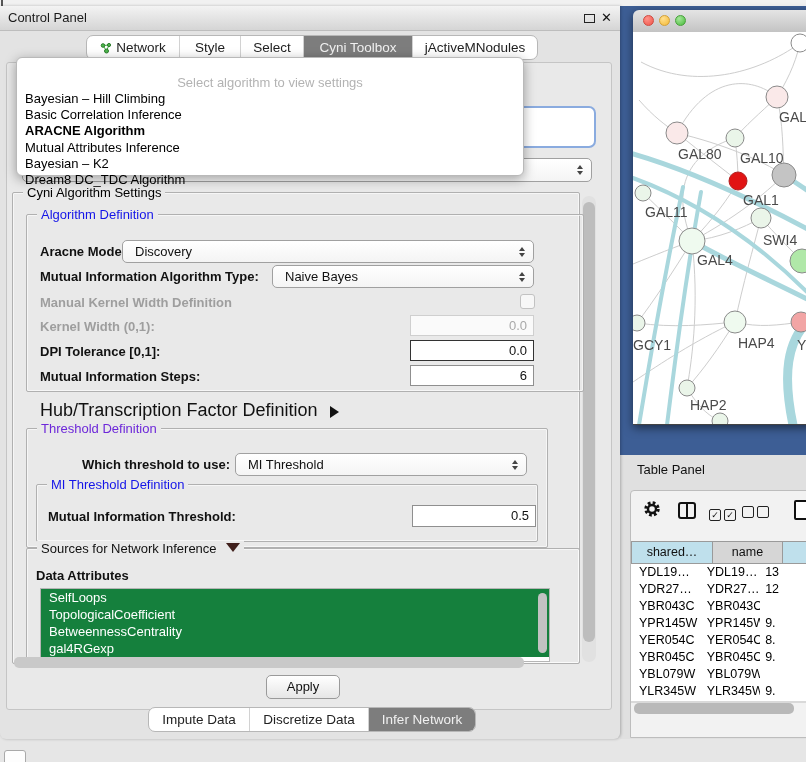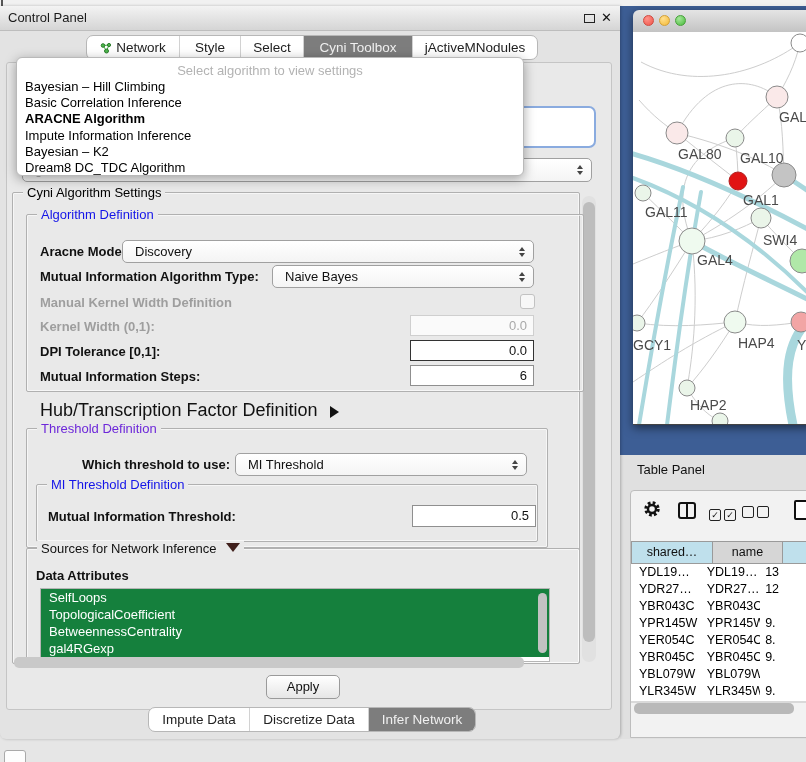--- a/index.html
+++ b/index.html
@@ -42,21 +42,21 @@
   .lblb.dis{color:#9e9e9e;}
   .lbl{font-size:18px;color:#111;white-space:nowrap;}
 
   .grp{border:1px solid #b0b0b0;border-radius:2px;box-shadow:inset 0 0 0 1px rgba(255,255,255,.6);}
   .legend{position:absolute;top:-8px;left:10px;background:#e9e9e9;padding:0 4px;font-size:13px;white-space:nowrap;}
   .legend.blue{color:#1414e8;}
   .legend.green{color:#6d28d9;}
 
   
   .popup{left:16px;top:51px;width:506px;height:117px;background:#fff;border:1px solid #b9b9b9;border-radius:6px;box-shadow:0 3px 12px rgba(0,0,0,.35);z-index:30;}
-  .popup-head{margin-top:5px;text-align:center;font-size:13px;color:#b3b3b3;height:16px;line-height:16px;}
+  .popup-head{margin-top:17px;text-align:center;font-size:13px;color:#b3b3b3;height:16px;line-height:16px;}
   .dd-item{height:16.2px;line-height:16.2px;font-size:13px;color:#000;padding-left:8px;white-space:nowrap;}
   .dd-item.bold{font-weight:bold;}
   .frag-combo{left:300px;top:100px;width:292px;height:38px;background:#fff;border:2px solid #8aabdf;border-radius:7px;z-index:4;}
   .gal-combo{left:22px;top:152px;width:570px;height:24px;z-index:5;color:#9b9b9b;}
 
   
   .sb-v{background:#e1e1e1;border-radius:7px;}
   .sb-v .thumb{position:absolute;left:1px;width:12px;background:#bdbdbd;border-radius:6px;}
   .sb-h{background:#c9c9c9;border-radius:5px;}
 
@@ -141,21 +141,21 @@
       <span>gal-filtered sif default node</span>
       <span class="spin"></span>
     </div>
 
     <div class="abs popup">
       <div class="popup-head">Select algorithm to view settings</div>
       <div id="dd-items">
           <div class="dd-item">Bayesian – Hill Climbing</div>
           <div class="dd-item">Basic Correlation Inference</div>
           <div class="dd-item bold">ARACNE Algorithm</div>
-          <div class="dd-item">Impute Information Inference</div>
+          <div class="dd-item">Mutual Attributes Inference</div>
           <div class="dd-item">Bayesian – K2</div>
           <div class="dd-item">Dream8 DC_TDC Algorithm</div>
         </div>
     </div>
 
     <div class="abs grp" style="left:12px;top:186px;width:566px;height:470px;">
       <span class="legend">Cyni Algorithm Settings</span>
     </div>
 
     <div class="abs sb-v" style="left:582px;top:190px;width:14px;height:466px;">

